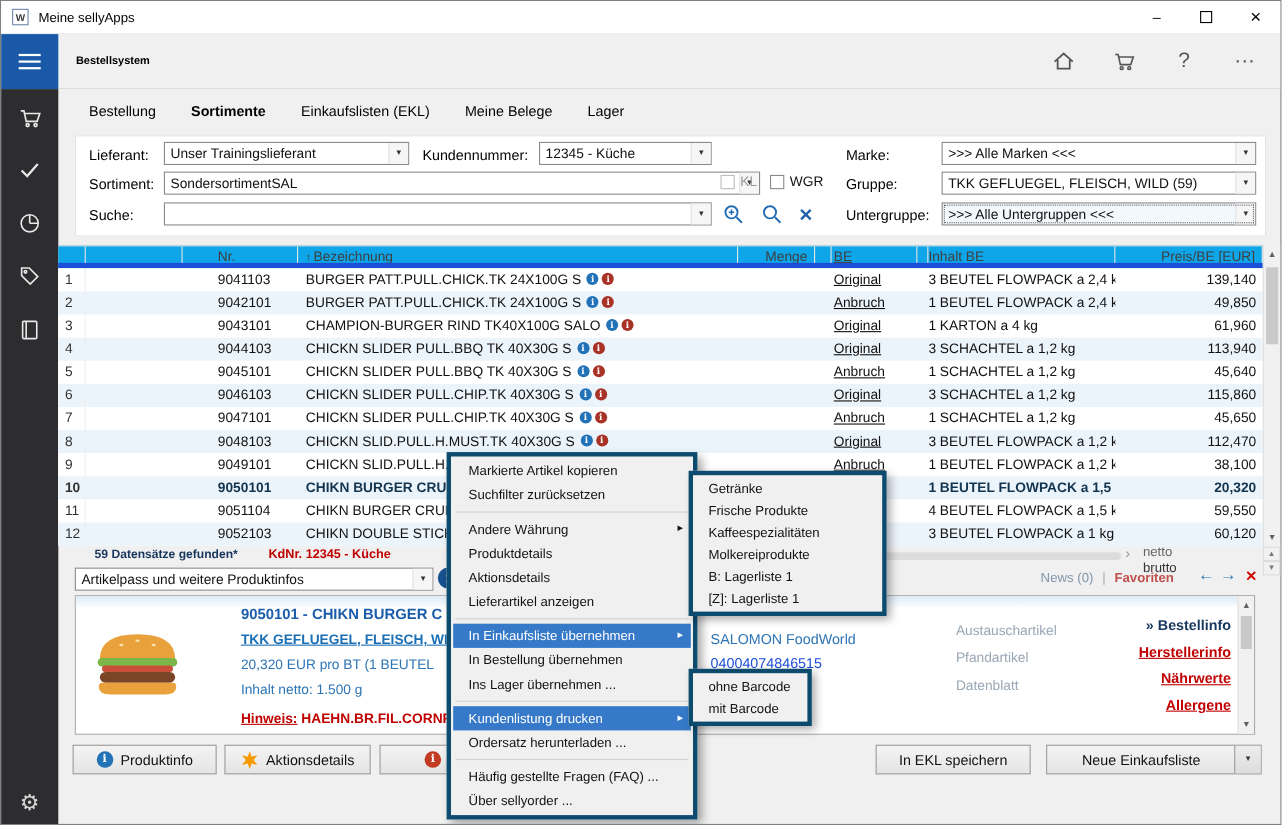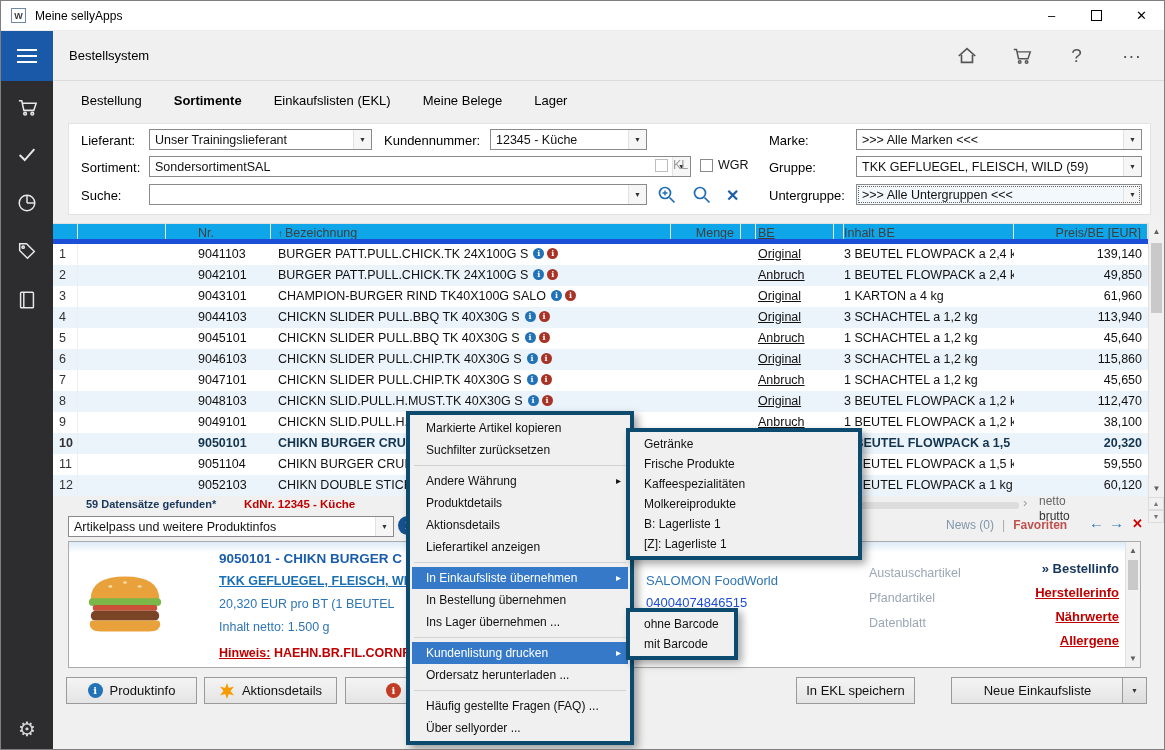--- a/index.html
+++ b/index.html
@@ -10,21 +10,21 @@
   .app-icon{position:absolute;left:10px;top:7px;width:15px;height:15px;border:1px solid #6f87aa;background:#fff;
             font-size:9px;line-height:14px;text-align:center;color:#3a3a3a;font-weight:bold;box-sizing:border-box;}
   .tb-title{position:absolute;left:34px;top:0;height:30px;line-height:30px;font-size:12px;color:#000;}
   .wc{position:absolute;top:0;width:45px;height:30px;text-align:center;line-height:30px;font-size:13px;color:#000;}
   .wc-min{right:90px;} .wc-max{right:45px;} .wc-close{right:0;}
   .wc-max .box{display:inline-block;width:9px;height:9px;border:1px solid #000;vertical-align:-1px;}
   
   .header{position:absolute;left:0;top:30px;width:100%;height:50px;background:#f0f0f0;border-bottom:1px solid #dcdcdc;box-sizing:border-box;}
   .hamburger{position:absolute;left:0;top:0;width:52px;height:50px;background:#1959a8;display:flex;flex-direction:column;justify-content:center;align-items:center;gap:4px;}
   .hamburger .bar{width:20px;height:2px;background:#fff;}
-  .h-apptitle{position:absolute;left:68px;top:0;height:50px;line-height:50px;font-size:13px;font-weight:normal;color:#000;}
+  .h-apptitle{position:absolute;left:68px;top:0;height:50px;line-height:50px;font-size:10px;font-weight:bold;color:#000;}
   .h-center{position:absolute;left:400px;top:6px;width:360px;text-align:center;}
   .h-company{font-size:15px;font-weight:bold;color:#1f5fa9;}
   .h-company-sub{font-size:11px;color:#1f5fa9;margin-top:2px;}
   .h-icons{position:absolute;right:5px;top:0;height:50px;display:flex;}
   .h-ic{width:55px;height:50px;display:flex;align-items:center;justify-content:center;color:#555;font-size:19px;}
   
   .sidebar{position:absolute;left:0;top:80px;width:52px;height:670px;background:#2d2d30;}
   .side-ic{position:absolute;left:14px;width:24px;height:24px;display:flex;align-items:center;justify-content:center;}
   .gear{color:#d6d6d6;font-size:20px;}
   
@@ -102,21 +102,21 @@
   
   .btnx{position:absolute;top:676px;height:27px;background:linear-gradient(#f4f4f4,#e4e4e4);border:1px solid #9a9a9a;
         display:flex;align-items:center;justify-content:center;gap:7px;font-size:13px;box-sizing:border-box;color:#111;}
   .ico-info{width:15px;height:15px;border-radius:50%;background:#2272b8;color:#fff;font-size:10px;line-height:15px;text-align:center;font-weight:bold;font-family:"DejaVu Serif",serif;flex:0 0 auto;}
   .ico-alert{width:15px;height:15px;border-radius:50%;background:#c23b22;color:#fff;font-size:10px;line-height:15px;text-align:center;font-weight:bold;font-family:"DejaVu Serif",serif;flex:0 0 auto;}
   .btn-split{justify-content:flex-start;padding-left:40px;}
   .btn-arrow{position:absolute;right:0;top:0;width:23px;height:100%;border-left:1px solid #9a9a9a;display:flex;align-items:center;justify-content:center;font-size:7px;color:#333;background:linear-gradient(#ededed,#dddddd);}
   
   .menu{position:absolute;background:#f0f0f0;border:4px solid #0c4a6e;box-shadow:4px 4px 8px rgba(0,0,0,0.35);padding:2px;box-sizing:border-box;}
   .menu.main{left:405px;top:410px;width:228px;z-index:50;}
-  .menu.ekl{left:625px;top:427px;width:236px;z-index:60;}
+  .menu.ekl{left:625px;top:427px;width:180px;z-index:60;}
   .menu.print{left:625px;top:607px;width:112px;z-index:60;}
   .menu-item{position:relative;height:22px;line-height:22px;font-size:12px;color:#111;padding:0 26px 0 14px;white-space:nowrap;overflow:hidden;}
   .menu.ekl .menu-item,.menu.print .menu-item{height:20px;line-height:20px;padding:0 8px 0 12px;}
   .menu-item .mi-arrow{position:absolute;right:7px;top:0;font-size:10px;display:none;}
   .menu-item .mi-arrow.show{display:block;}
   .menu-item.hl{background:#3579c8;color:#fff;}
   .menu-item.sep{height:1px;margin:4px 2px;background:#d2d2d2;padding:0;}
 </style>
 </head>
 <body>
@@ -497,21 +497,21 @@
   </div>
   <div class="btnx" style="left:203px;width:133px;">
     <svg width="16" height="16" viewBox="0 0 16 16">
         <path d="M8 0 L9.8 5 L15 3.5 L11.5 8 L15 12.5 L9.8 11 L8 16 L6.2 11 L1 12.5 L4.5 8 L1 3.5 L6.2 5 Z" fill="#f59a00"></path>
       </svg>
     <span>Aktionsdetails</span>
   </div>
   <div class="btnx btn-split" style="left:344px;width:112px;">
     <span class="ico-alert">i</span>
   </div>
-  <div class="btnx" style="left:795px;width:119px;justify-content:center;">
+  <div class="btnx" style="left:795px;width:141px;justify-content:center;">
     <span>In EKL speichern</span>
   </div>
   <div class="btnx" style="left:950px;width:196px;padding-right:23px;">
     <span>Neue Einkaufsliste</span>
     <span class="btn-arrow">▼</span>
   </div>
 
   <div class="menu main">
     <div class="menu-item">
         <span>Markierte Artikel kopieren</span>

